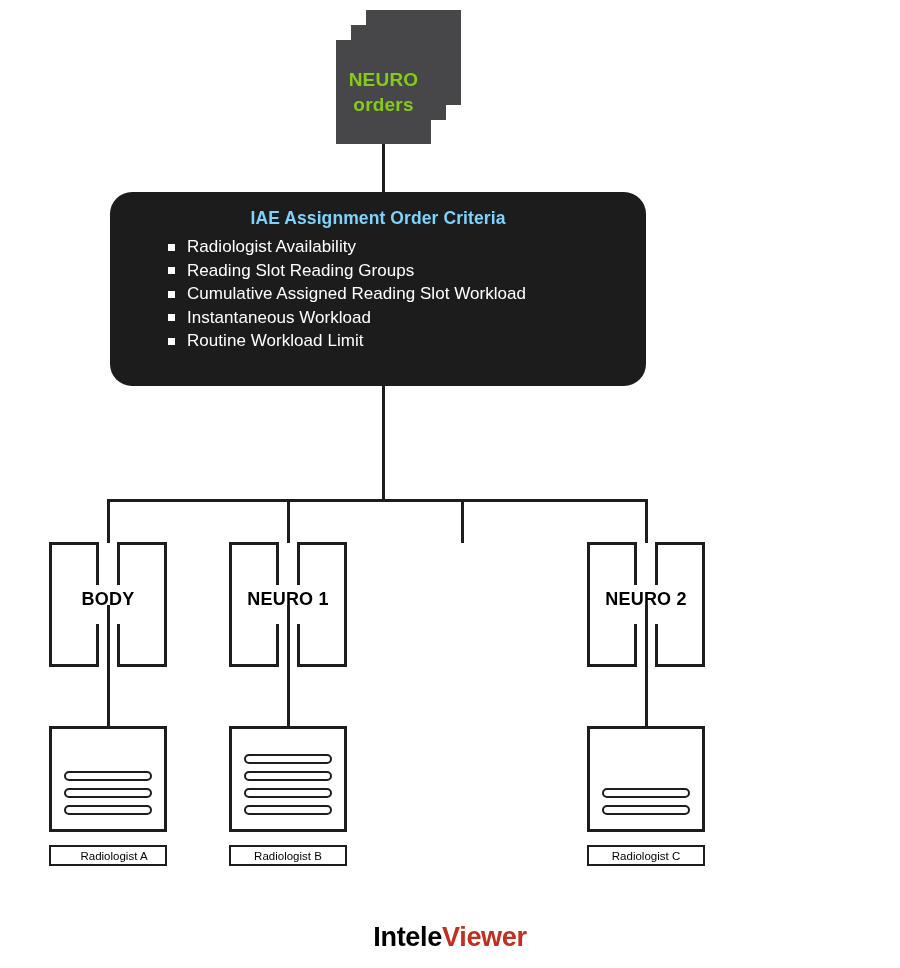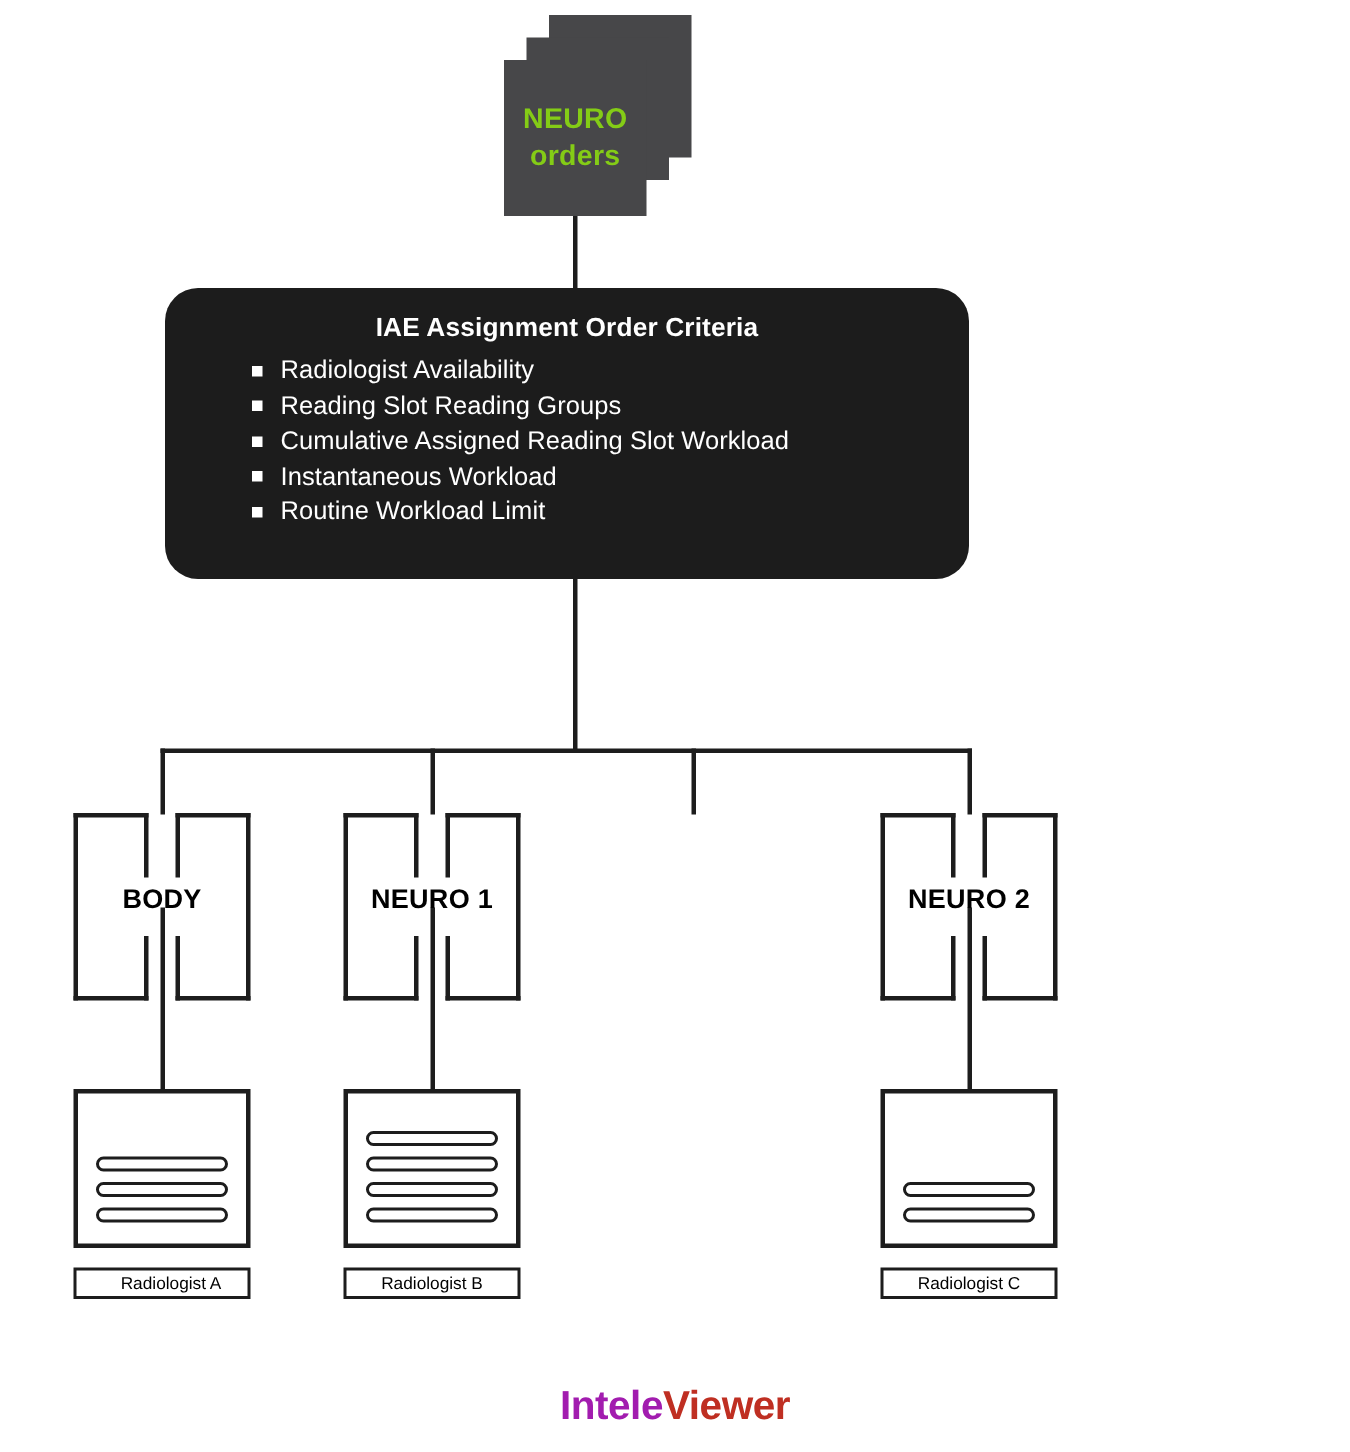--- a/index.html
+++ b/index.html
@@ -58,21 +58,21 @@
     left: 110px;
     top: 192px;
     width: 536px;
     height: 194px;
     background: #1c1c1c;
     border-radius: 22px;
     box-sizing: border-box;
     padding: 16px 0 0 0;
   }
   #criteria-title {
-    color: #ffffff;
+    color: #7dd3fc;
     font-size: 17.5px;
     font-weight: bold;
     text-align: center;
     letter-spacing: 0.1px;
   }
   #criteria-list {
     list-style: none;
     margin: 6px 0 0 0;
     padding: 0 0 0 58px;
   }
@@ -188,21 +188,21 @@
   #footer-logo {
     position: absolute;
     left: 0;
     right: 0;
     top: 922px;
     text-align: center;
     font-size: 27px;
     font-weight: bold;
     letter-spacing: -0.3px;
   }
-  #logo-part-a { color: #a21caf; }
+  #logo-part-a { color: #000000; }
   #logo-part-b { color: #bf2f22; }
 </style>
 </head>
 <body>
 
 <div id="diagram-root">
 
   <div>
     <div class="order-stack-sheet" style="left:366px; top:10px; width:95px; height:95px;"></div>
     <div class="order-stack-sheet" style="left:351px; top:25px; width:95px; height:95px;"></div>

